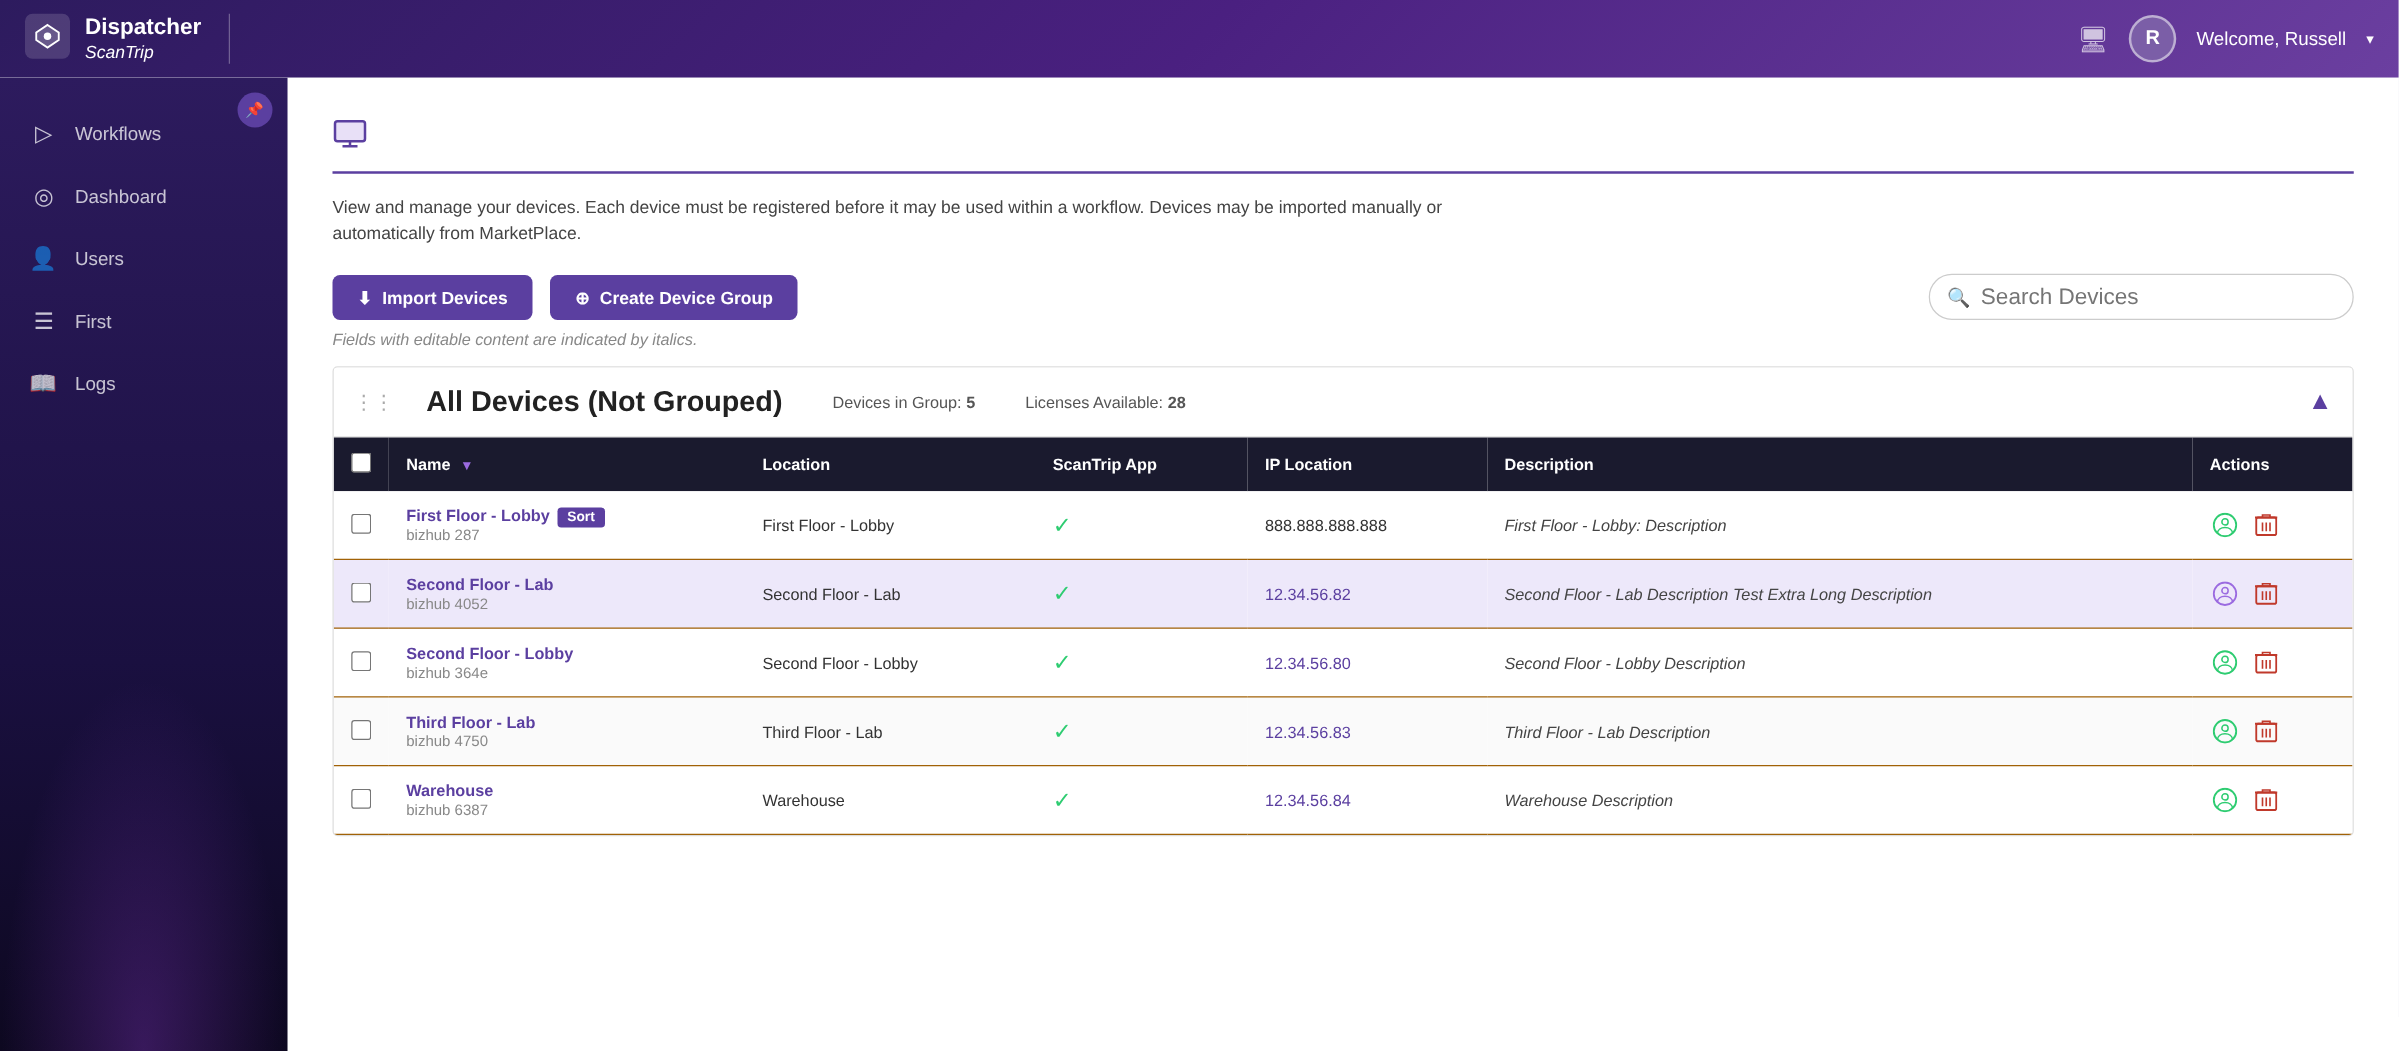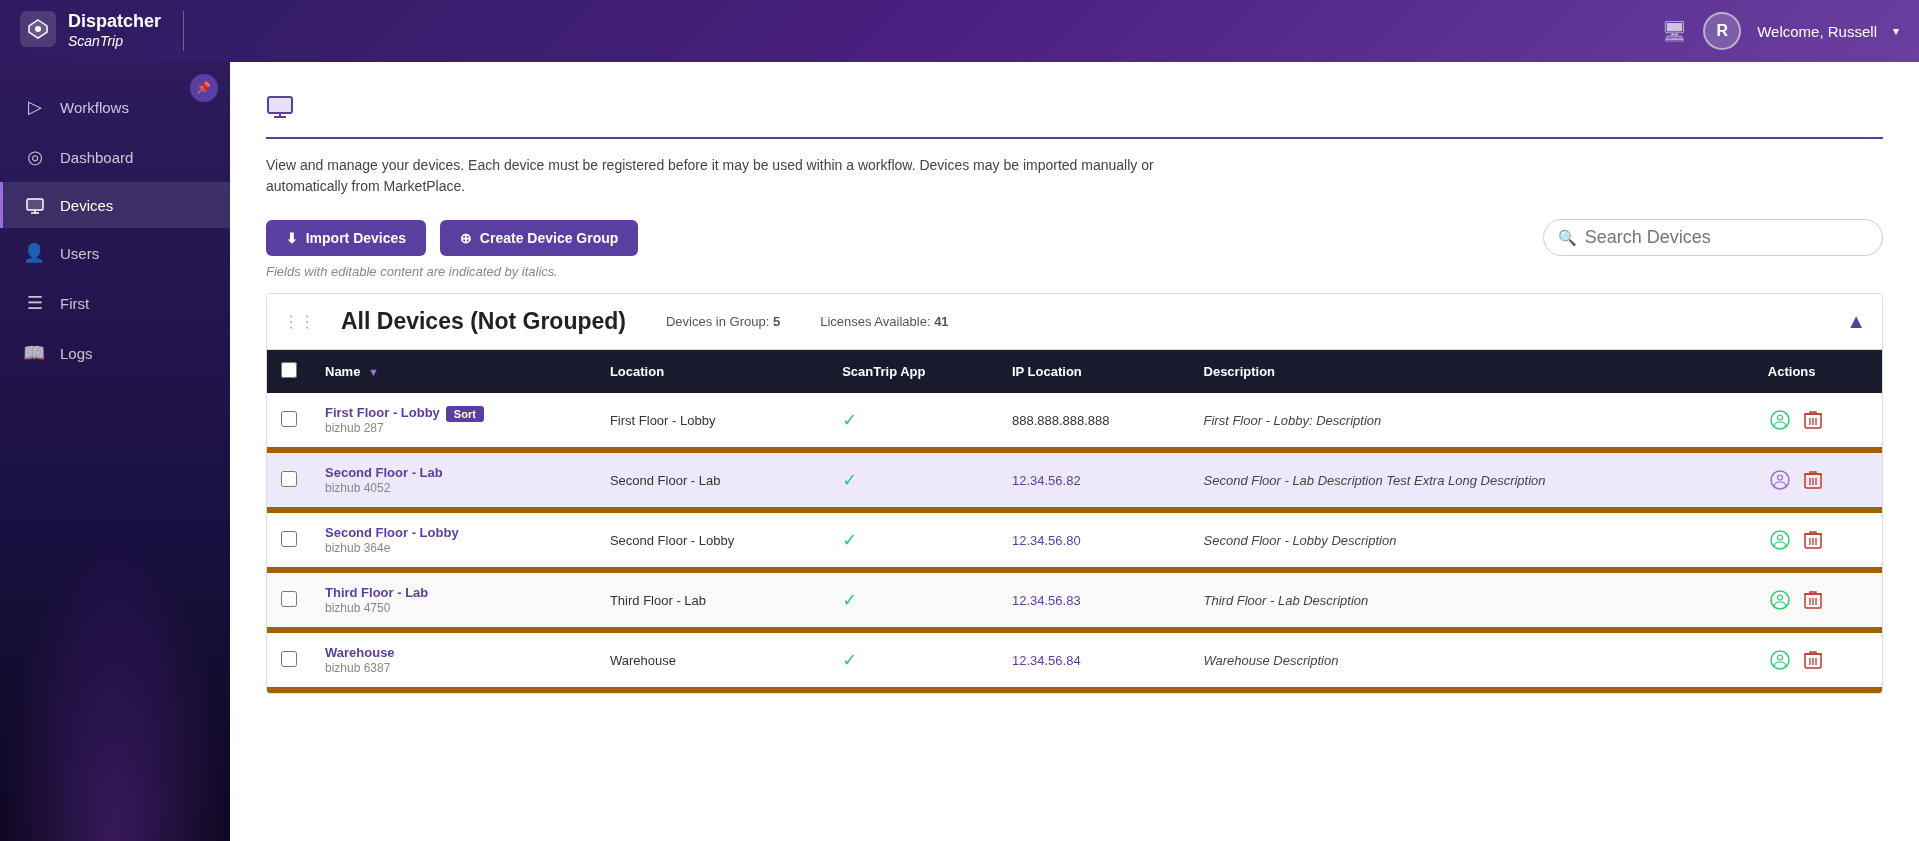--- a/index.html
+++ b/index.html
@@ -276,21 +276,21 @@
       padding: 12px 14px;
       text-align: left;
       font-size: 13px;
       font-weight: 600;
       white-space: nowrap;
     }
     thead th.check-col { width: 44px; text-align: center; }
     .sort-arrow { color: #9b6be0; margin-left: 4px; font-size: 11px; }
 
     tbody tr {
-      border-bottom: 6px solid #a16207;
+      border-bottom: 1px solid #a16207;
       background: #fff;
     }
     tbody tr:nth-child(even) { background: #fafafa; }
     tbody tr.highlighted { background: #ede8fa; }
 
     tbody td {
       padding: 12px 14px;
       font-size: 13px;
       color: #333;
       vertical-align: middle;
@@ -377,30 +377,20 @@
     </div>
     <nav class="nav-items">
       <div class="nav-item">
         <span class="nav-item-icon">▷</span>
         <span>Workflows</span>
       </div>
       <div class="nav-item">
         <span class="nav-item-icon">◎</span>
         <span>Dashboard</span>
       </div>
-      <div class="nav-item active">
-        <span class="nav-item-icon">
-          <svg width="18" height="18" viewBox="0 0 18 18" fill="none">
-            <rect x="1" y="3" width="16" height="11" rx="1.5" stroke="#fff" stroke-width="1.5" fill="rgba(255,255,255,0.15)"></rect>
-            <line x1="9" y1="14" x2="9" y2="17" stroke="#fff" stroke-width="1.5"></line>
-            <line x1="5" y1="17" x2="13" y2="17" stroke="#fff" stroke-width="1.5"></line>
-          </svg>
-        </span>
-        <span>Devices</span>
-      </div>
       <div class="nav-item">
         <span class="nav-item-icon">👤</span>
         <span>Users</span>
       </div>
       <div class="nav-item">
         <span class="nav-item-icon">☰</span>
         <span>First</span>
       </div>
       <div class="nav-item">
         <span class="nav-item-icon">📖</span>
@@ -443,21 +433,21 @@
     <div class="table-container">
       <div class="table-header-bar">
         <span class="drag-handle">⋮⋮</span>
         <span class="group-title">All Devices (Not Grouped)</span>
         <span class="group-meta">
           <span>Devices in Group:</span>
           <strong>5</strong>
         </span>
         <span class="group-meta">
           <span>Licenses Available:</span>
-          <strong>41</strong>
+          <strong>28</strong>
         </span>
         <button class="collapse-btn">▲</button>
       </div>
 
       <table>
         <thead>
           <tr>
             <th class="check-col">
               <input type="checkbox" class="checkbox-input" style="">
             </th>

